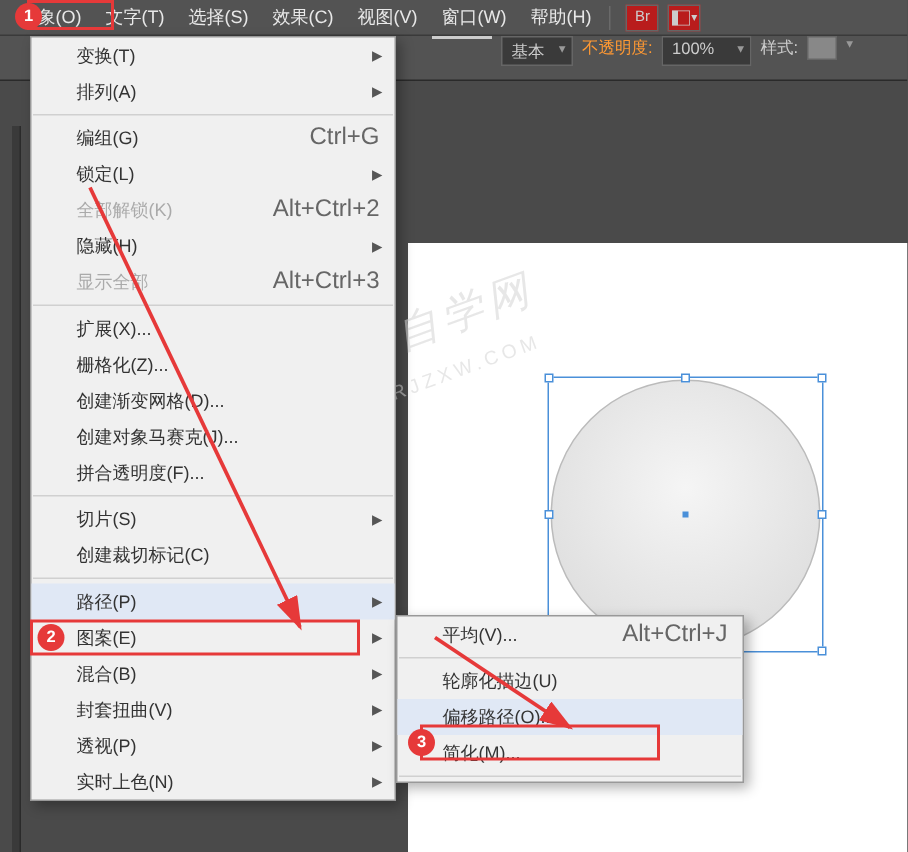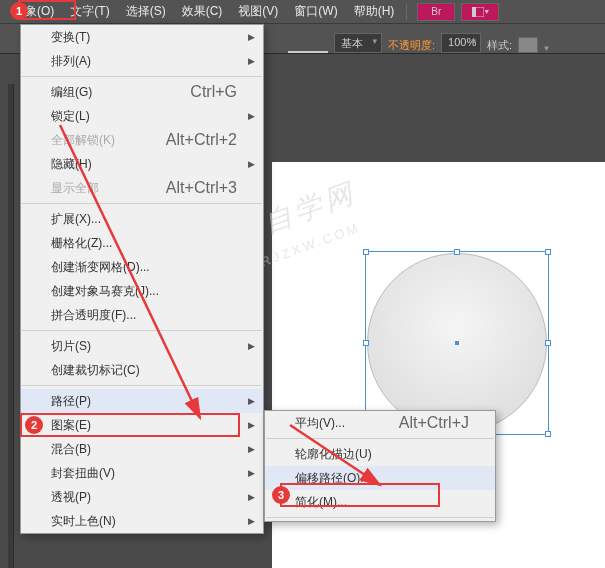--- a/index.html
+++ b/index.html
@@ -1,42 +1,42 @@
 <!DOCTYPE html>
 <html><head>
 <meta charset="utf-8">
 <style>
 *{margin:0;padding:0;box-sizing:border-box;font-family:"Microsoft YaHei",SimSun,sans-serif;font-size:12px;user-select:none}
 body{width:605px;height:568px;background:#535353;overflow:hidden;position:relative}
 .menubar{height:24px;background:#535353;display:flex;align-items:center;padding-left:5px;gap:0;color:#e8e8e8;border-bottom:1px solid #3a3a3a}
 .menubar-item{padding:3px 8px;cursor:pointer}
 .menubar-sep{width:1px;height:16px;background:#6a6a6a;margin:0 4px}
-.menubar-btn{width:38px;height:18px;background:#be185d;border:1px solid #666;margin-left:6px;display:flex;align-items:center;justify-content:center;color:#ccc;font-size:10px}
-.toolbar{height:30px;background:#535353;display:flex;align-items:flex-end;padding-left:288px;gap:6px;color:#ccc;border-bottom:1px solid #2a2a2a;position:relative}
+.menubar-btn{width:22px;height:18px;background:#b91c1c;border:1px solid #666;margin-left:6px;display:flex;align-items:center;justify-content:center;color:#ccc;font-size:10px}
+.toolbar{height:30px;background:#535353;display:flex;align-items:flex-start;padding-left:288px;gap:6px;color:#ccc;border-bottom:1px solid #2a2a2a;position:relative}
 .tb-line{width:40px;height:2px;background:#ccc}
 .tb-select{background:#3a3a3a;border:1px solid #666;color:#ccc;padding:2px 18px 2px 6px;height:20px;position:relative;font-size:11px}
 .tb-select::after{content:"▾";position:absolute;right:4px;top:2px;font-size:9px;color:#999}
 .tb-label{color:#ff9933;font-size:11px}
 .tb-swatch{width:20px;height:16px;border:1px solid #666;background:#888}
 .canvas-area{position:absolute;left:0;top:54px;right:0;bottom:0;background:#4a4a4a}
 .artboard{position:absolute;left:272px;top:108px;width:333px;height:420px;background:#fff}
 .circle-sel{position:absolute;left:95px;top:91px;width:180px;height:180px}
 .circle{width:180px;height:180px;border-radius:50%;background:radial-gradient(circle at 50% 40%,#f5f5f5,#d8d8d8);border:1px solid #bbb}
 .sel-box{position:absolute;left:-2px;top:-2px;right:-2px;bottom:-2px;border:1px solid #4a90d9}
 .sel-h{position:absolute;width:6px;height:6px;background:#fff;border:1px solid #4a90d9}
 .sel-h.tl{left:-3px;top:-3px}.sel-h.tm{left:calc(50% - 3px);top:-3px}.sel-h.tr{right:-3px;top:-3px}
 .sel-h.ml{left:-3px;top:calc(50% - 3px)}.sel-h.mr{right:-3px;top:calc(50% - 3px)}
 .sel-h.bl{left:-3px;bottom:-3px}.sel-h.bm{left:calc(50% - 3px);bottom:-3px}.sel-h.br{right:-3px;bottom:-3px}
 .sel-c{position:absolute;left:calc(50% - 2px);top:calc(50% - 2px);width:4px;height:4px;background:#4a90d9}
 .watermark{position:absolute;left:200px;top:200px;color:#d8d8d8;font-size:28px;transform:rotate(-20deg);pointer-events:none;opacity:.6;font-style:italic;letter-spacing:4px}
 .watermark2{position:absolute;left:208px;top:246px;color:#d8d8d8;font-size:13px;transform:rotate(-20deg);pointer-events:none;opacity:.6;letter-spacing:3px}
 .menu{position:absolute;background:#f0f0f0;border:1px solid #999;box-shadow:3px 3px 8px rgba(0,0,0,.3);color:#333}
 .menu1{left:20px;top:24px;width:244px}
 .menu2{left:264px;top:410px;width:232px}
-.mi{display:flex;align-items:center;height:24px;padding:0 26px 0 30px;position:relative;cursor:default}
+.mi{display:flex;align-items:center;height:24px;padding:0 10px 0 30px;position:relative;cursor:default}
 .mi.disabled{color:#aaa}
 .mi .sc{margin-left:auto;color:#666;font-size:16px}
 .mi .arr{position:absolute;right:8px;font-size:9px;color:#555}
 .msep{height:1px;background:#d0d0d0;margin:3px 1px}
 .ruler-v{position:absolute;left:8px;top:30px;width:6px;bottom:0;background:#3a3a3a;border-right:1px solid #2a2a2a}
 .badge{position:absolute;width:18px;height:18px;background:#e63939;border-radius:50%;color:#fff;font-size:11px;display:flex;align-items:center;justify-content:center;font-weight:bold;z-index:100}
 .hili{position:absolute;border:2px solid #e63939;z-index:99;pointer-events:none}
 .arrow-svg{position:absolute;z-index:98;pointer-events:none}
 </style>
 </head>
@@ -58,21 +58,21 @@
         <rect x="0" y="0" width="4" height="10" fill="#ccc"></rect>
       </svg>
       <span style="font-size:8px;margin-left:1px">▾</span>
     </span>
 </div>
 
 <div class="toolbar">
   <span class="tb-line"></span>
   <span class="tb-select">基本</span>
   <span class="tb-label">不透明度:</span>
-  <span class="tb-select" style="width:40px">100%</span>
+  <span class="tb-select" style="width:60px">100%</span>
   <span style="color:#ccc;font-size:11px">样式:</span>
   <span class="tb-swatch"></span>
   <span style="color:#999;font-size:9px">▾</span>
 </div>
 
 <div class="canvas-area">
   <div class="ruler-v"></div>
   <div class="artboard">
     <div class="circle-sel">
       <div class="circle"></div>

